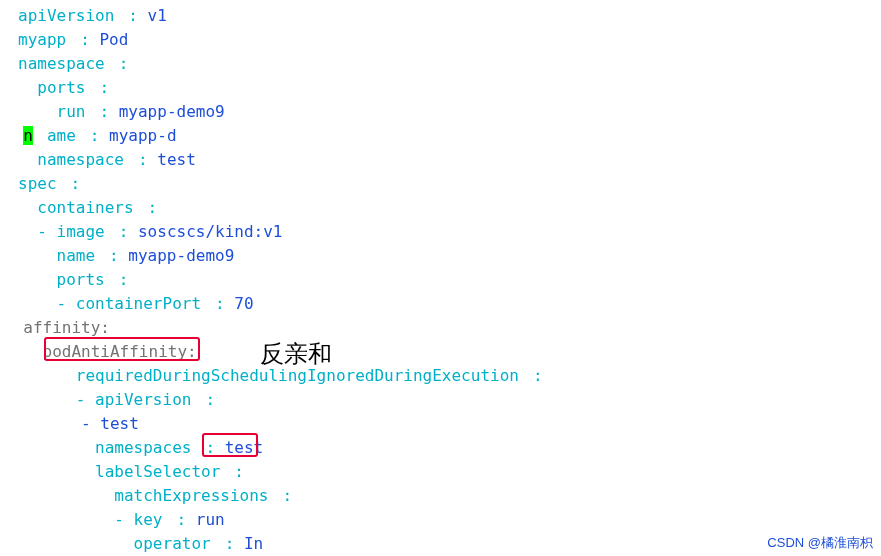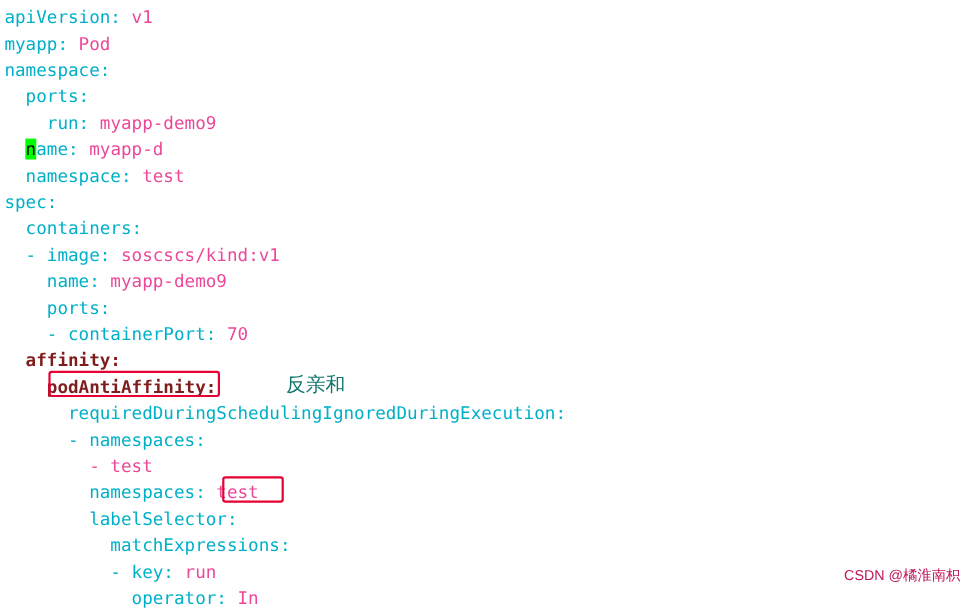--- a/index.html
+++ b/index.html
@@ -14,23 +14,23 @@
       background: #ffffff;
       padding: 4px;
       position: relative;
       width: 881px;
       height: 556px;
       overflow: hidden;
     }
     .code-line {
       white-space: pre;
     }
-    .key { color: #00b0c8; }
-    .value { color: #ec4899; }
-    .affinity-key { color: #7f1d1d; font-weight: bold; }
+    .key { color: #00b0c8; margin-left: 14px; }
+    .value { color: #1d4ed8; }
+    .affinity-key { color: #737373; }
     .n-highlight {
       background: #00ff00;
       color: #000;
     }
     .red-box1 {
       position: absolute;
       border: 2px solid #e60033;
       border-radius: 3px;
       left: 44px;
       top: 337px;
@@ -41,32 +41,32 @@
       position: absolute;
       border: 2px solid #e60033;
       border-radius: 3px;
       left: 202px;
       top: 433px;
       width: 56px;
       height: 24px;
     }
     .annotation {
       position: absolute;
-      color: #0f766e;
+      color: #000000;
       font-family: 'Microsoft YaHei', 'SimSun', sans-serif;
-      font-size: 18px;
+      font-size: 24px;
       left: 260px;
       top: 336px;
       text-align: right;
     }
     .watermark {
       position: absolute;
       right: 8px;
-      bottom: 24px;
-      color: #be185d;
+      bottom: 4px;
+      color: #1d4ed8;
       font-size: 13px;
       font-family: 'Microsoft YaHei', sans-serif;
     }
   </style>
 </head>
 <body>
 
 <div class="code-line"><span class="key">apiVersion</span><span class="key">:</span><span class="value"> v1</span></div>
 <div class="code-line"><span class="key">myapp</span><span class="key">:</span><span class="value"> Pod</span></div>
 <div class="code-line"><span class="key">namespace</span><span class="key">:</span></div>
@@ -76,21 +76,21 @@
 <div class="code-line"><span class="key">  namespace</span><span class="key">:</span><span class="value"> test</span></div>
 <div class="code-line"><span class="key">spec</span><span class="key">:</span></div>
 <div class="code-line"><span class="key">  containers</span><span class="key">:</span></div>
 <div class="code-line"><span class="key">  - image</span><span class="key">:</span><span class="value"> soscscs/kind:v1</span></div>
 <div class="code-line"><span class="key">    name</span><span class="key">:</span><span class="value"> myapp-demo9</span></div>
 <div class="code-line"><span class="key">    ports</span><span class="key">:</span></div>
 <div class="code-line"><span class="key">    - containerPort</span><span class="key">:</span><span class="value"> 70</span></div>
 <div class="code-line"><span class="affinity-key">  affinity</span><span class="affinity-key">:</span></div>
 <div class="code-line"><span class="affinity-key">    podAntiAffinity</span><span class="affinity-key">:</span></div>
 <div class="code-line"><span class="key">      requiredDuringSchedulingIgnoredDuringExecution</span><span class="key">:</span></div>
-<div class="code-line"><span class="key">      - namespaces</span><span class="key">:</span></div>
+<div class="code-line"><span class="key">      - apiVersion</span><span class="key">:</span></div>
 <div class="code-line"><span class="value">        - test</span></div>
 <div class="code-line"><span class="key">        namespaces</span><span class="key">:</span><span class="value"> test</span></div>
 <div class="code-line"><span class="key">        labelSelector</span><span class="key">:</span></div>
 <div class="code-line"><span class="key">          matchExpressions</span><span class="key">:</span></div>
 <div class="code-line"><span class="key">          - key</span><span class="key">:</span><span class="value"> run</span></div>
 <div class="code-line"><span class="key">            operator</span><span class="key">:</span><span class="value"> In</span></div>
 
 <div class="red-box1"></div>
 <div class="red-box2"></div>
 <div class="annotation">反亲和</div>

